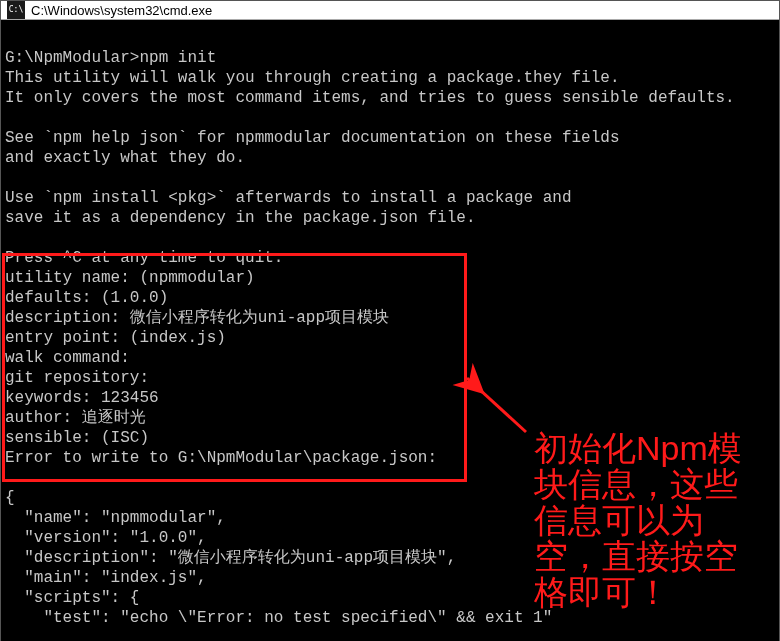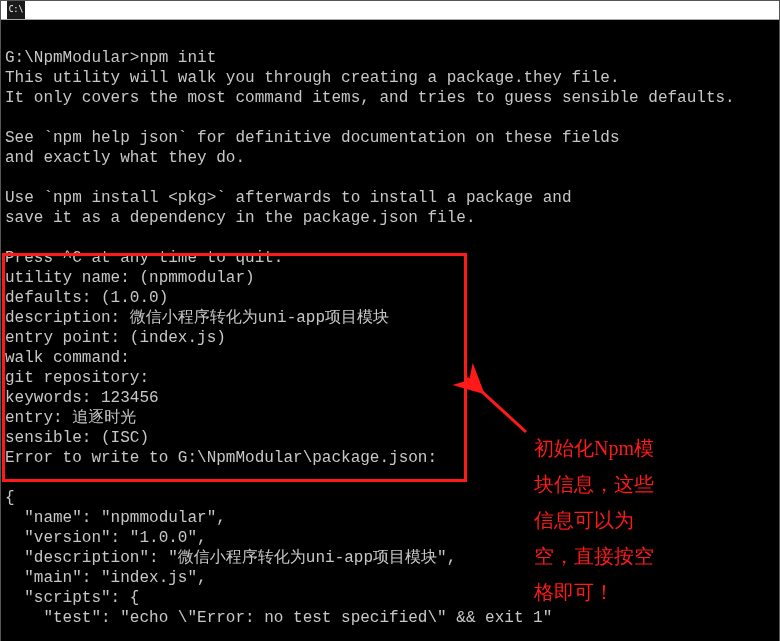--- a/index.html
+++ b/index.html
@@ -48,57 +48,58 @@
     border: 3px solid #ff1a1a;
     pointer-events: none;
   }
   .arrow-svg {
     position: absolute;
     pointer-events: none;
   }
   .annotation {
     position: absolute;
     color: #ff1a1a;
-    font-family: Liberation Serif, serif;
-    font-size: 20px;
+    font-family: Liberation Sans, sans-serif;
+    font-size: 34px;
     line-height: 36px;
     font-weight: 500;
     white-space: pre;
     letter-spacing: 0;
   }
 </style>
 </head>
 <body>
 
 <div class="window">
 
   <div class="titlebar">
     <span class="icon">C:\</span>
+    <span>C:\Windows\system32\cmd.exe</span>
   </div>
 
   <div class="terminal">
 <pre><span>G:\NpmModular&gt;npm init</span>
 <span>This utility will walk you through creating a package.they file.</span>
 <span>It only covers the most command items, and tries to guess sensible defaults.</span>
 
-<span>See `npm help json` for definitive documentation on these fields</span>
+<span>See `npm help json` for npmmodular documentation on these fields</span>
 <span>and exactly what they do.</span>
 
 <span>Use `npm install &lt;pkg&gt;` afterwards to install a package and</span>
 <span>save it as a dependency in the package.json file.</span>
 
 <span>Press ^C at any time to quit.</span>
 <span>utility name: (npmmodular)</span>
 <span>defaults: (1.0.0)</span>
 <span>description: 微信小程序转化为uni-app项目模块</span>
 <span>entry point: (index.js)</span>
 <span>walk command:</span>
 <span>git repository:</span>
 <span>keywords: 123456</span>
-<span>entry: 追逐时光</span>
+<span>author: 追逐时光</span>
 <span>sensible: (ISC)</span>
 <span>Error to write to G:\NpmModular\package.json:</span>
 
 <span>{</span>
 <span>  "name": "npmmodular",</span>
 <span>  "version": "1.0.0",</span>
 <span>  "description": "微信小程序转化为uni-app项目模块",</span>
 <span>  "main": "index.js",</span>
 <span>  "scripts": {</span>
 <span>    "test": "echo \"Error: no test specified\" &amp;&amp; exit 1"</span></pre>

